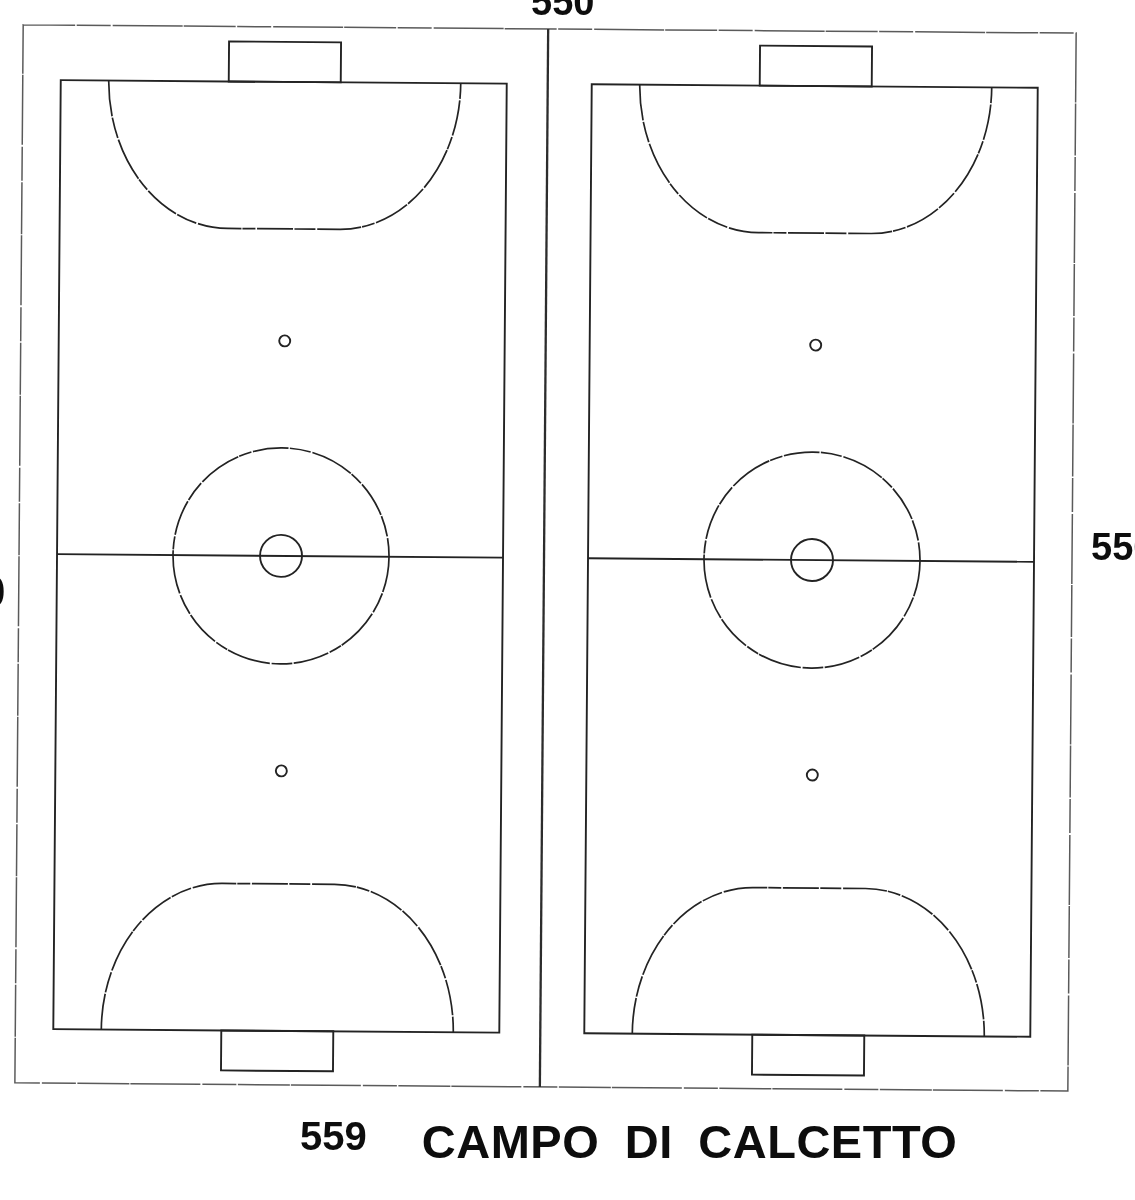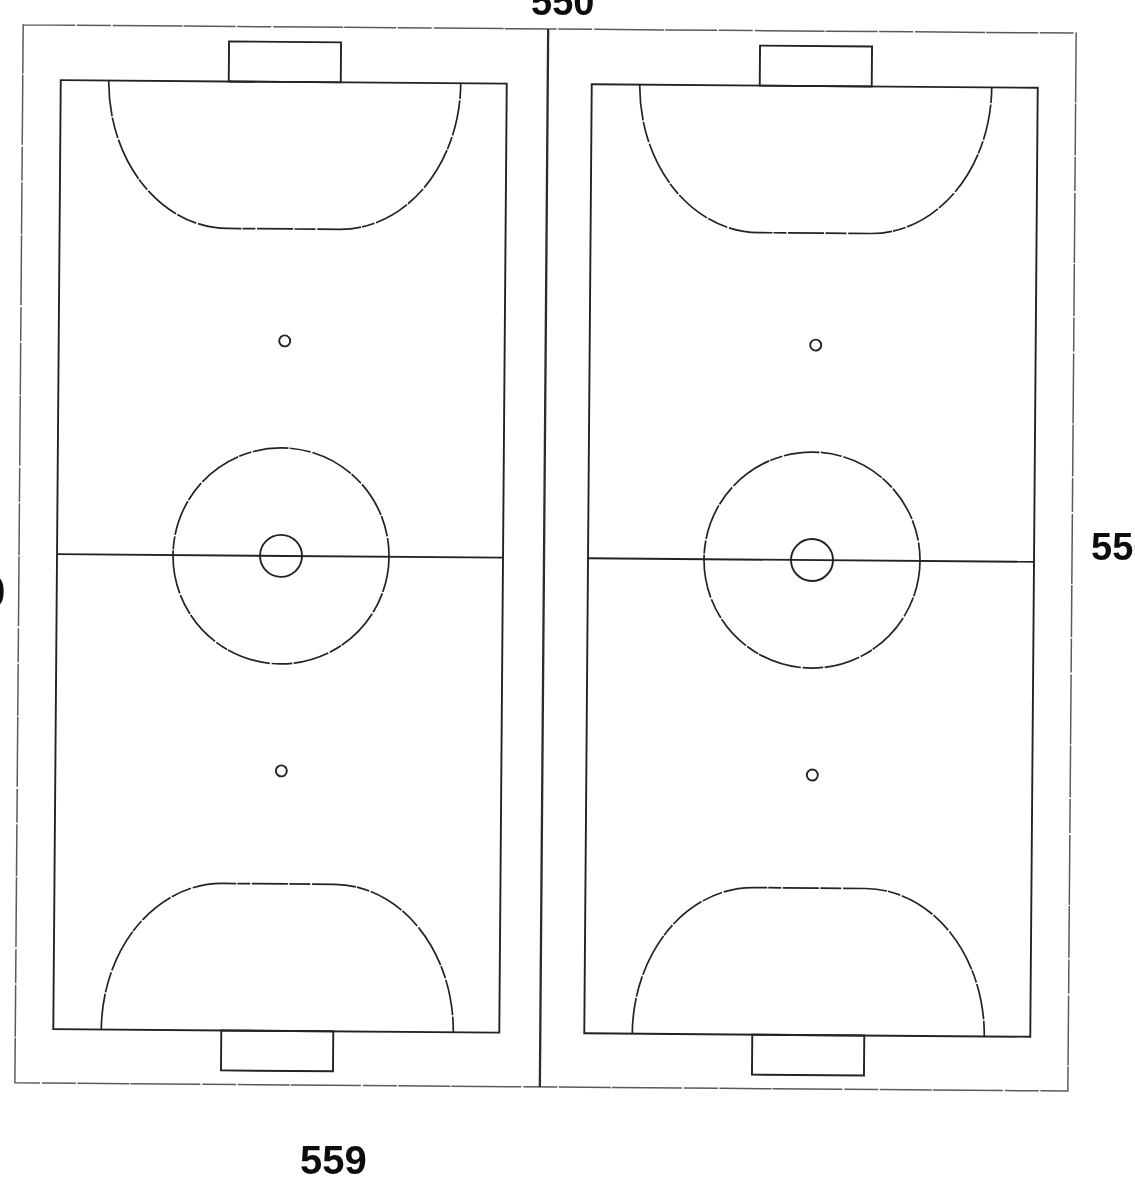--- a/index.html
+++ b/index.html
@@ -53,21 +53,20 @@
   .dim-right  { left: 1091px; top: 528px; }
   .dim-left   { left: -19px;  top: 570px; font-size: 44px; }
   .caption {
     position: absolute;
     left: 300px;
     top: 1114px;
     display: flex;
     align-items: flex-start;
     gap: 55px;
     white-space: nowrap;
-    margin-top: 24px;
   }
   .caption .number {
     font-size: 40px;
     font-weight: bold;
     color: #0d0d0d;
   }
   .caption .title {
     font-size: 47px;
     font-weight: bold;
     letter-spacing: 0.5px;
@@ -101,13 +100,14 @@
     <use href="#pitch-template" x="588" y="84"></use>
   </g>
 </svg>
 
 <div class="dim dim-top">550</div>
 <div class="dim dim-right">550</div>
 <div class="dim dim-left">0</div>
 
 <div class="caption">
   <span class="number">559</span>
+  <span class="title">CAMPO DI CALCETTO</span>
 </div>
 
 </body></html>

